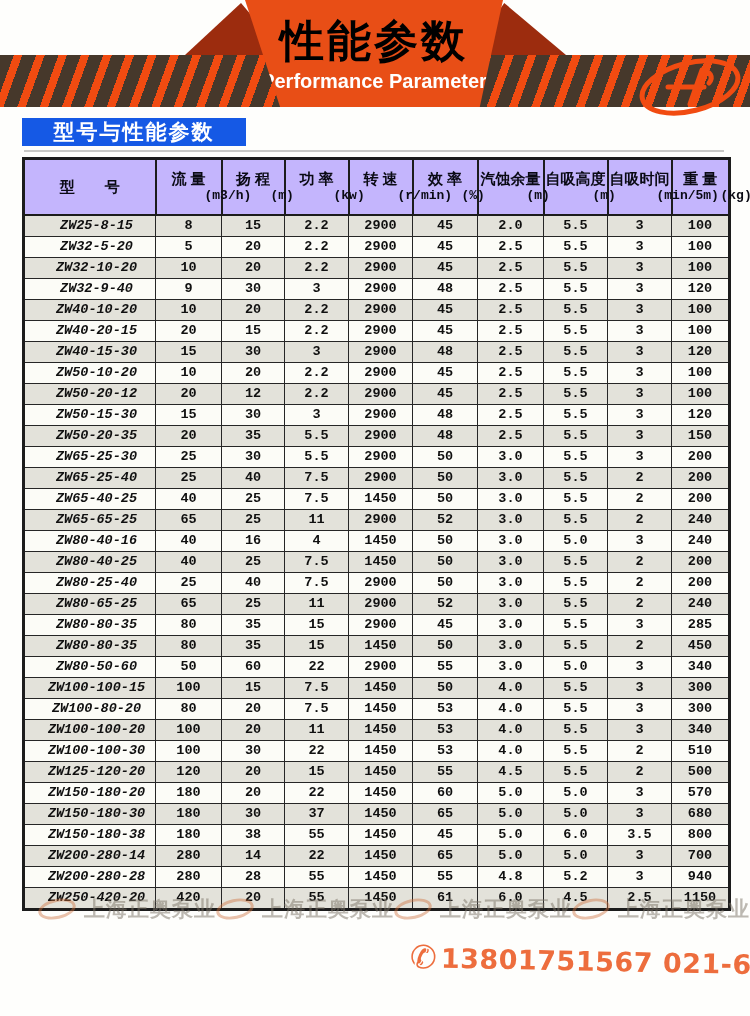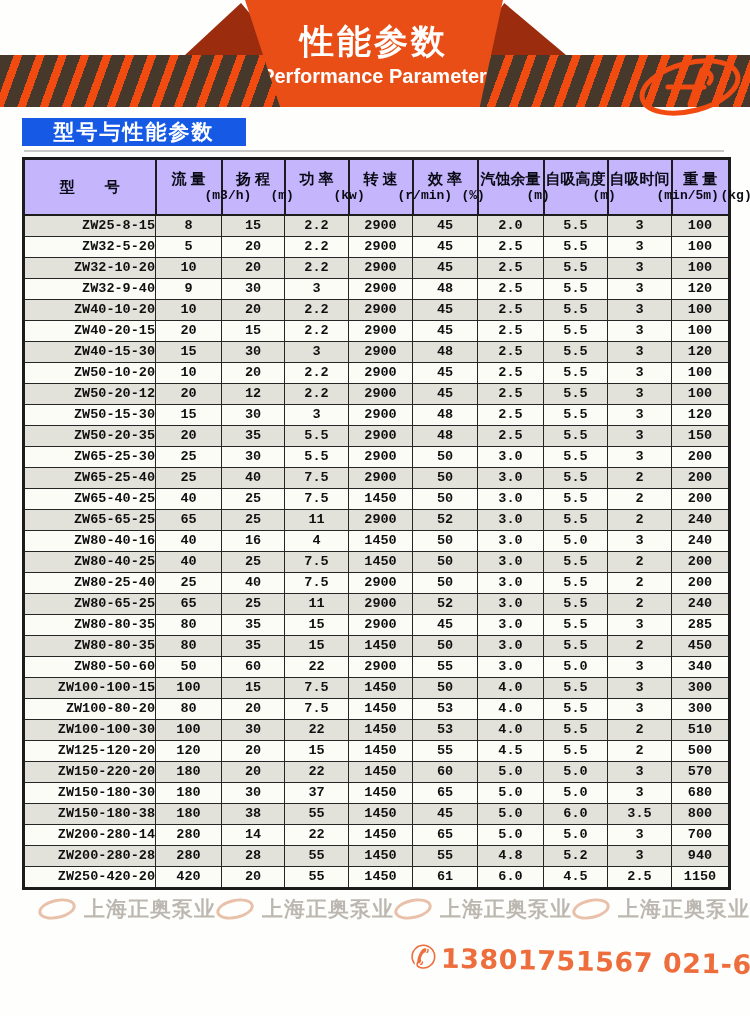--- a/index.html
+++ b/index.html
@@ -8,21 +8,21 @@
 
   
   .stripe-band{position:absolute;left:0;top:55px;width:750px;height:52px;
     background:repeating-linear-gradient(110deg,#46382b 0 13px,#f14b11 13px 21px);}
   .flap{position:absolute;top:3px;height:52px;background:#9c2c0e;}
   .flap-left{left:185px;width:100px;clip-path:polygon(56% 0,0 100%,100% 100%);}
   .flap-right{left:468px;width:98px;clip-path:polygon(37% 0,0 100%,100% 100%);}
   .trapezoid{position:absolute;left:245px;top:0;width:258px;height:107px;background:#e84e16;
     clip-path:polygon(0 0,100% 0,91% 100%,13.6% 100%);
     display:flex;flex-direction:column;align-items:center;justify-content:center;}
-  .title-cn{color:#ffffff;font-size:34px;font-weight:bold;letter-spacing:3px;line-height:1;
+  .title-cn{color:#000000;font-size:44px;font-weight:bold;letter-spacing:3px;line-height:1;
     margin-top:2px;text-align:center;}
   .title-en{color:#ffffff;font-size:20px;font-weight:bold;line-height:1;margin-top:8px;
     text-align:center;}
   .corner-logo{position:absolute;left:636px;top:58px;width:108px;height:58px;}
 
   
   .section-bar{position:absolute;left:22px;top:118px;width:224px;height:28px;background:#1559e5;
     color:#ffffff;font-size:21px;font-weight:bold;letter-spacing:2px;
     display:flex;align-items:center;justify-content:center;}
   .pre-table-line{position:absolute;left:24px;top:150px;width:700px;height:2px;background:#c8c8c6;}
@@ -30,21 +30,21 @@
   
   table.params{position:absolute;left:22px;top:157px;width:706px;border-collapse:collapse;
     table-layout:fixed;border:3px solid #1c1c1c;}
   table.params th{background:#c4b5fd;border:2px solid #1c1c1c;height:54px;
     color:#0a0a14;font-size:15px;font-weight:bold;line-height:1.3;padding:0;text-align:center;
     white-space:pre;}
   table.params th .h2{font-family:"Liberation Mono",monospace;font-size:13px;font-weight:bold;padding-left:48px;}
   table.params td{border:1.5px solid #262626;height:20px;line-height:20px;padding:0;
     text-align:center;font-family:"Liberation Mono",monospace;font-size:13.5px;font-weight:bold;
     color:#101010;white-space:nowrap;overflow:hidden;}
-  table.params td.model{text-align:right;padding-left:13px;}
+  table.params td.model{text-align:center;padding-left:13px;font-style:italic;}
   table.params tbody tr:nth-child(odd){background:#e3e2da;}
   table.params tbody tr:nth-child(even){background:#fcfcf7;}
 
   
   .wm-band{position:absolute;left:0;top:896px;width:750px;height:26px;display:flex;
     align-items:center;justify-content:flex-end;overflow:hidden;opacity:.5;
     pointer-events:none;padding-left:0;}
   .wm-group{display:flex;align-items:center;gap:8px;flex:none;color:#7d7568;
     font-size:21px;font-weight:bold;letter-spacing:1px;white-space:nowrap;}
   .wm-group:first-child{margin-left:-34px;}
@@ -388,20 +388,32 @@
           <td>20</td>
           <td>7.5</td>
           <td>1450</td>
           <td>53</td>
           <td>4.0</td>
           <td>5.5</td>
           <td>3</td>
           <td>300</td>
         </tr>
         <tr>
+          <td class="model">ZW100-100-20</td>
+          <td>100</td>
+          <td>20</td>
+          <td>11</td>
+          <td>1450</td>
+          <td>53</td>
+          <td>4.0</td>
+          <td>5.5</td>
+          <td>3</td>
+          <td>340</td>
+        </tr>
+        <tr>
           <td class="model">ZW100-100-30</td>
           <td>100</td>
           <td>30</td>
           <td>22</td>
           <td>1450</td>
           <td>53</td>
           <td>4.0</td>
           <td>5.5</td>
           <td>2</td>
           <td>510</td>
@@ -412,21 +424,21 @@
           <td>20</td>
           <td>15</td>
           <td>1450</td>
           <td>55</td>
           <td>4.5</td>
           <td>5.5</td>
           <td>2</td>
           <td>500</td>
         </tr>
         <tr>
-          <td class="model">ZW150-220-20</td>
+          <td class="model">ZW150-180-20</td>
           <td>180</td>
           <td>20</td>
           <td>22</td>
           <td>1450</td>
           <td>60</td>
           <td>5.0</td>
           <td>5.0</td>
           <td>3</td>
           <td>570</td>
         </tr>

